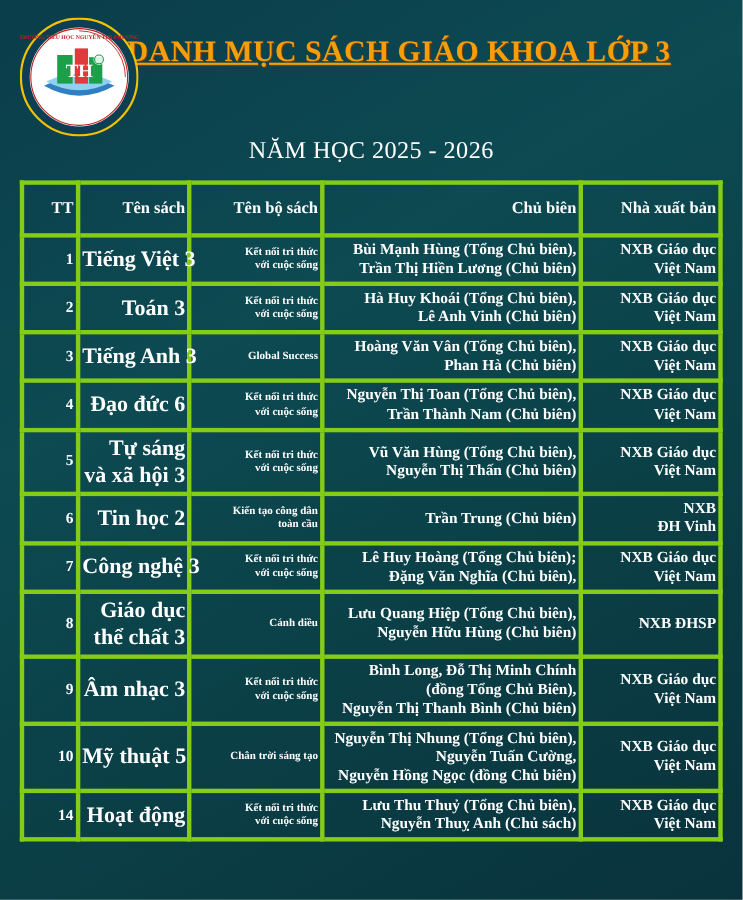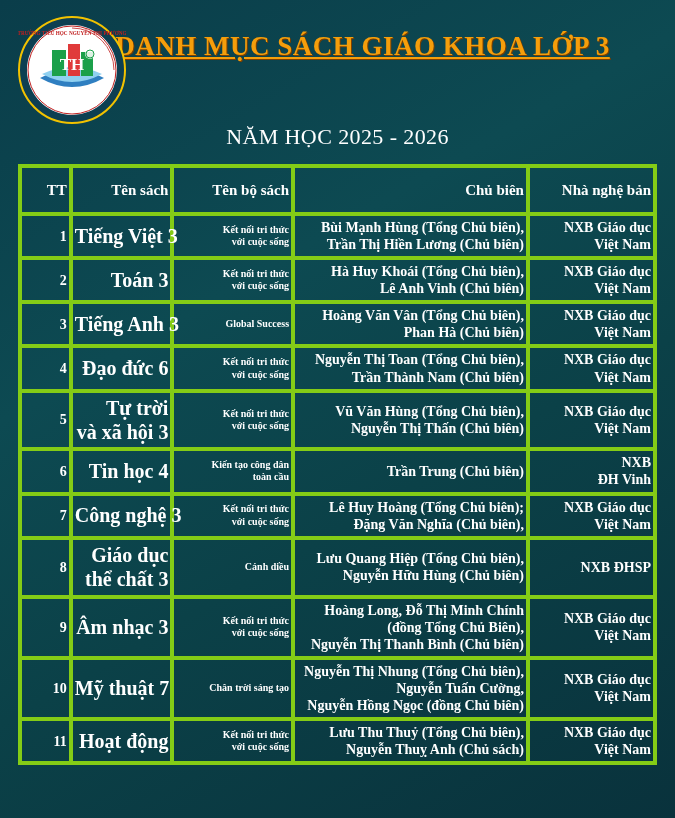--- a/index.html
+++ b/index.html
@@ -151,21 +151,21 @@
           <col class="c-ser">
           <col class="c-ed">
           <col class="c-pub">
       </colgroup>
       <thead>
         <tr>
           <th>TT</th>
           <th>Tên sách</th>
           <th>Tên bộ sách</th>
           <th>Chủ biên</th>
-          <th>Nhà nghệ bản</th>
+          <th>Nhà xuất bản</th>
         </tr>
       </thead>
       <tbody id="table-body">
           <tr>
             <td class="tt">1</td>
             <td class="name">
               <span class="cellline">Tiếng Việt 3</span>
             </td>
             <td class="series">
               <span class="cellline">Kết nối tri thức</span>
@@ -229,40 +229,40 @@
               <span class="cellline">Trần Thành Nam (Chủ biên)</span>
             </td>
             <td class="pub">
               <span class="cellline">NXB Giáo dục</span>
               <span class="cellline">Việt Nam</span>
             </td>
           </tr>
           <tr>
             <td class="tt">5</td>
             <td class="name">
-              <span class="cellline">Tự trời</span>
+              <span class="cellline">Tự sáng</span>
               <span class="cellline">và xã hội 3</span>
             </td>
             <td class="series">
               <span class="cellline">Kết nối tri thức</span>
               <span class="cellline">với cuộc sống</span>
             </td>
             <td class="editor">
               <span class="cellline">Vũ Văn Hùng (Tổng Chủ biên),</span>
               <span class="cellline">Nguyễn Thị Thấn (Chủ biên)</span>
             </td>
             <td class="pub">
               <span class="cellline">NXB Giáo dục</span>
               <span class="cellline">Việt Nam</span>
             </td>
           </tr>
           <tr>
             <td class="tt">6</td>
             <td class="name">
-              <span class="cellline">Tin học 4</span>
+              <span class="cellline">Tin học 2</span>
             </td>
             <td class="series">
               <span class="cellline">Kiến tạo công dân</span>
               <span class="cellline">toàn cầu</span>
             </td>
             <td class="editor">
               <span class="cellline">Trần Trung (Chủ biên)</span>
             </td>
             <td class="pub">
               <span class="cellline">NXB</span>
@@ -307,49 +307,49 @@
           <tr>
             <td class="tt">9</td>
             <td class="name">
               <span class="cellline">Âm nhạc 3</span>
             </td>
             <td class="series">
               <span class="cellline">Kết nối tri thức</span>
               <span class="cellline">với cuộc sống</span>
             </td>
             <td class="editor">
-              <span class="cellline">Hoàng Long, Đỗ Thị Minh Chính</span>
+              <span class="cellline">Bình Long, Đỗ Thị Minh Chính</span>
               <span class="cellline">(đồng Tổng Chủ Biên),</span>
               <span class="cellline">Nguyễn Thị Thanh Bình (Chủ biên)</span>
             </td>
             <td class="pub">
               <span class="cellline">NXB Giáo dục</span>
               <span class="cellline">Việt Nam</span>
             </td>
           </tr>
           <tr>
             <td class="tt">10</td>
             <td class="name">
-              <span class="cellline">Mỹ thuật 7</span>
+              <span class="cellline">Mỹ thuật 5</span>
             </td>
             <td class="series">
               <span class="cellline">Chân trời sáng tạo</span>
             </td>
             <td class="editor">
               <span class="cellline">Nguyễn Thị Nhung (Tổng Chủ biên),</span>
               <span class="cellline">Nguyễn Tuấn Cường,</span>
               <span class="cellline">Nguyễn Hồng Ngọc (đồng Chủ biên)</span>
             </td>
             <td class="pub">
               <span class="cellline">NXB Giáo dục</span>
               <span class="cellline">Việt Nam</span>
             </td>
           </tr>
           <tr>
-            <td class="tt">11</td>
+            <td class="tt">14</td>
             <td class="name">
               <span class="cellline">Hoạt động</span>
             </td>
             <td class="series">
               <span class="cellline">Kết nối tri thức</span>
               <span class="cellline">với cuộc sống</span>
             </td>
             <td class="editor">
               <span class="cellline">Lưu Thu Thuỷ (Tổng Chủ biên),</span>
               <span class="cellline">Nguyễn Thuỵ Anh (Chủ sách)</span>

